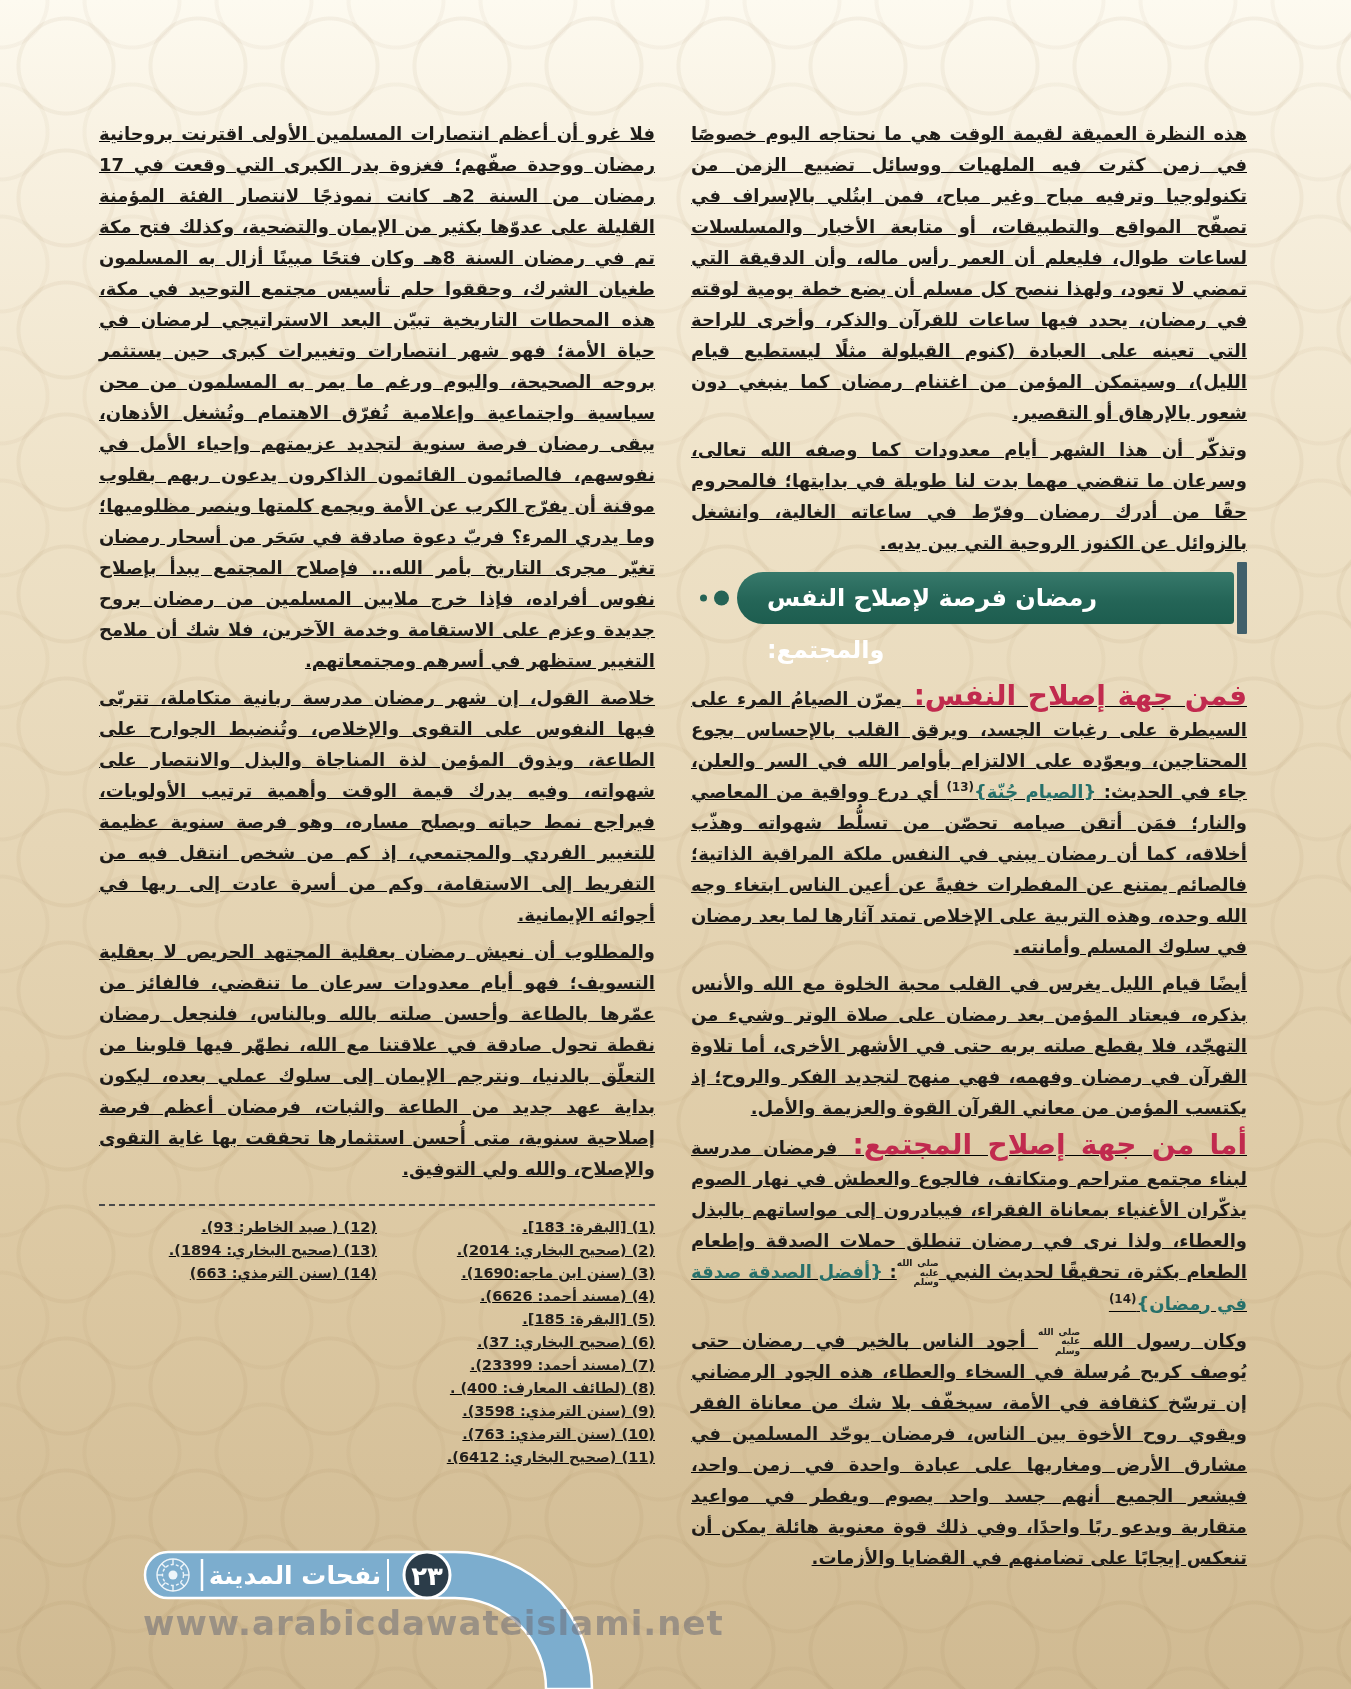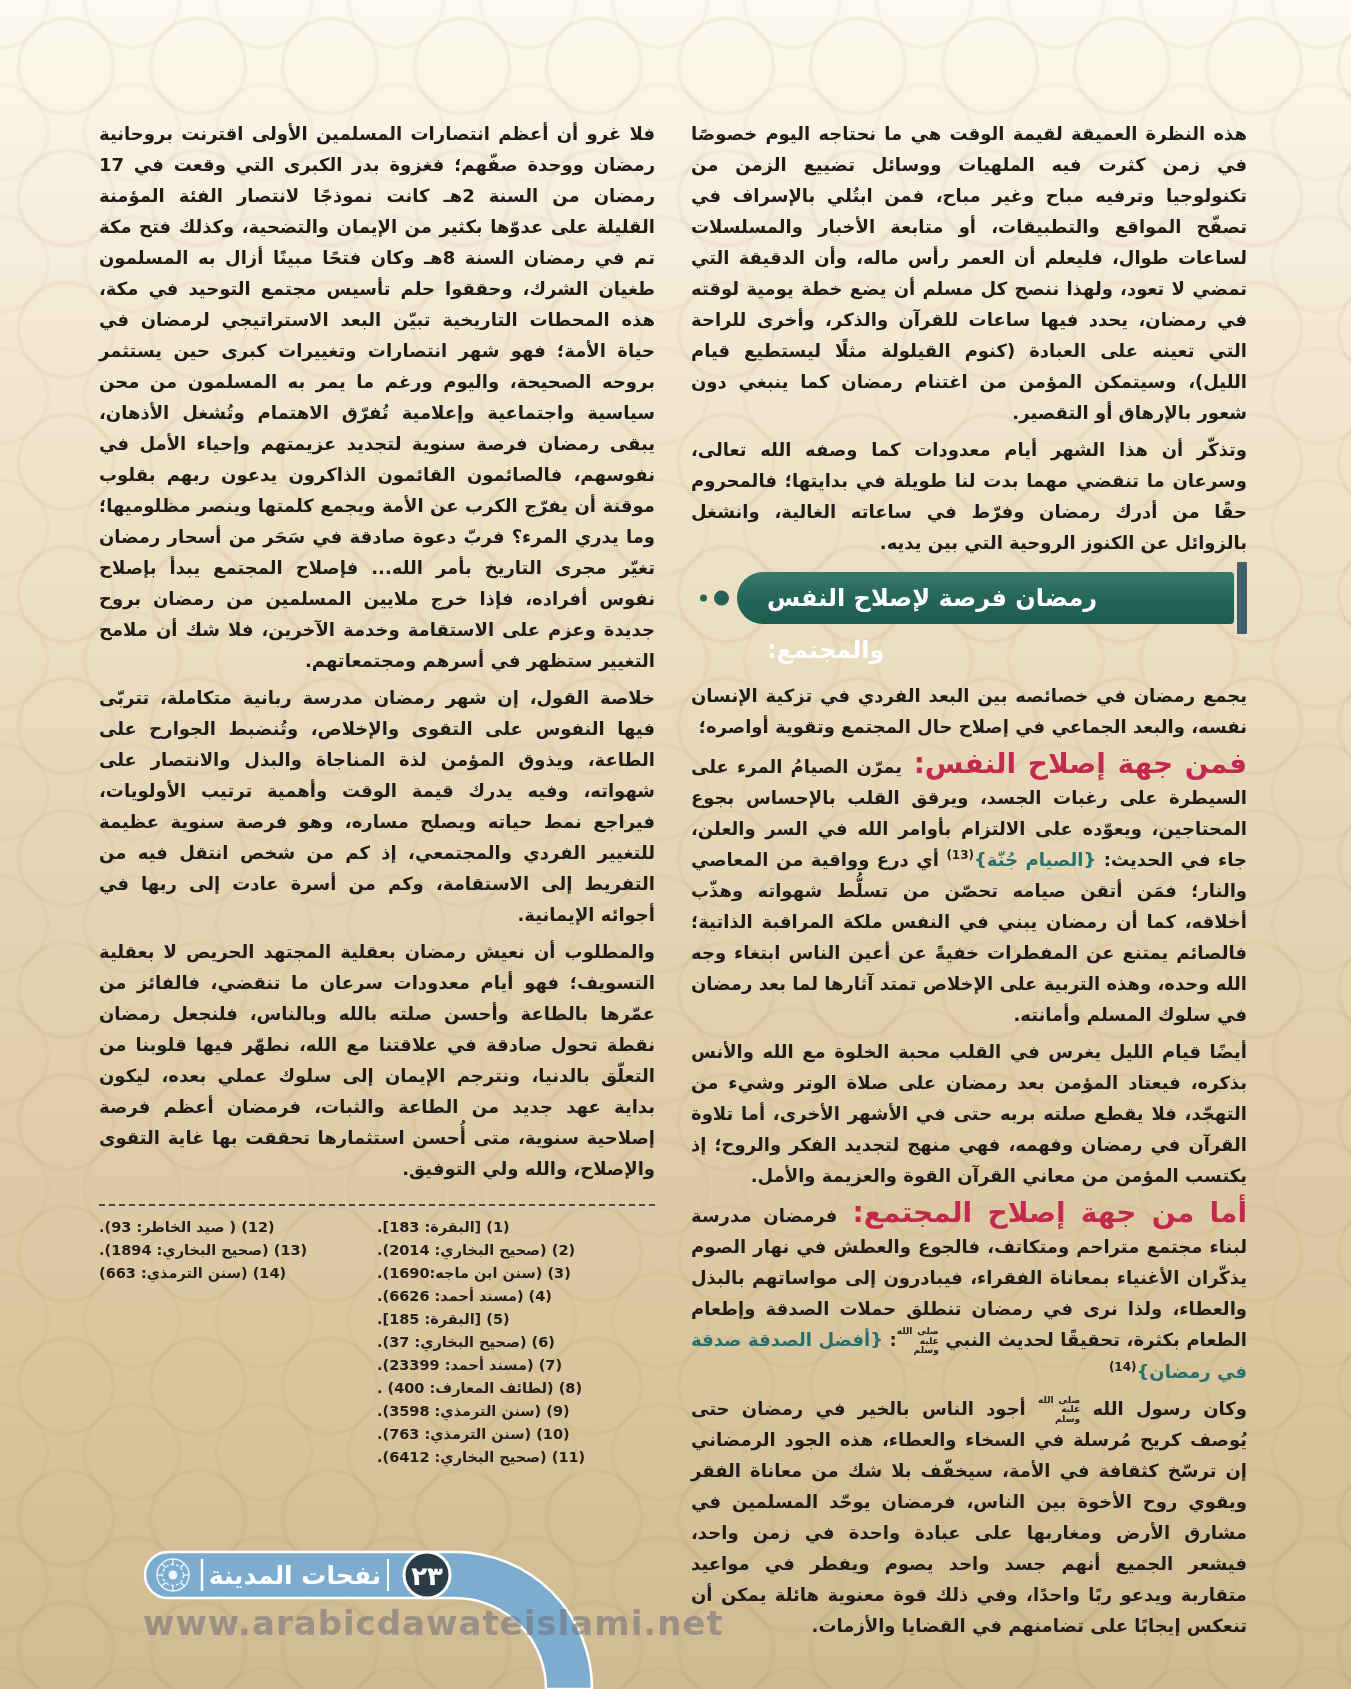--- a/index.html
+++ b/index.html
@@ -8,21 +8,21 @@
         background:linear-gradient(180deg,#fdfaf0 0%,#f8f1e1 9%,#efe3c9 28%,#e6d6b6 50%,#dcc8a2 75%,#d0ba92 100%);}
   
   .page::after{content:"";position:absolute;inset:0;z-index:0;pointer-events:none;
         background-image:
           radial-gradient(circle, rgba(146,112,66,0) 45px, rgba(146,112,66,0.07) 46px, rgba(146,112,66,0.07) 49px, rgba(146,112,66,0) 50px),
           radial-gradient(circle, rgba(146,112,66,0) 45px, rgba(146,112,66,0.05) 46px, rgba(146,112,66,0.05) 49px, rgba(146,112,66,0) 50px);
         background-size:132px 132px,132px 132px;
         background-position:0 0,66px 66px;}
   .content{position:absolute;top:118px;right:104px;width:1148px;z-index:1;
         display:flex;gap:36px;direction:rtl;}
-  .col{width:556px;}
+  .col{width:556px;text-decoration:underline;}
   .para{margin:0 0 6px 0;font-size:18px;line-height:31px;font-weight:700;color:#201d19;
         text-align:justify;}
   
   .run-red{color:#c12a4e;font-size:28px;}
   .run-quote{color:#27706a;}
   sup.run-sup{font-size:12px;line-height:0;font-weight:700;}
   .run-saw{display:inline-block;width:42px;font-size:9px;line-height:9.5px;
         vertical-align:-7px;font-weight:700;color:#23201c;}
   
   .banner-wrap{text-align:left;margin:14px 0 18px 0;position:relative;}
@@ -33,21 +33,21 @@
         border-radius:27px 4px 4px 27px;}
   .banner .bar{position:absolute;right:-13px;top:-10px;bottom:-10px;width:10px;
         background:#41606b;border-radius:1px;}
   .banner .dots{position:absolute;left:-23px;top:50%;transform:translateY(-50%);
         width:15px;height:15px;border-radius:50%;background:#256355;
         box-shadow:-18px 0 0 -4px #256355;}
   
   .footnotes{margin-top:20px;padding-top:10px;border-top:2px dashed #4b4b4b;
         display:flex;direction:rtl;}
   .fn-col{width:50%;}
-  .footnote{font-size:14.5px;line-height:23px;font-weight:700;color:#23201c;text-align:left;}
+  .footnote{font-size:14.5px;line-height:23px;font-weight:700;color:#23201c;text-align:right;}
   
   .ribbon-svg{position:absolute;left:130px;top:1535px;z-index:2;}
   .watermark{position:absolute;left:143px;top:1603px;z-index:3;direction:ltr;
         font-size:34px;letter-spacing:1px;color:#6e6e78;opacity:.55;font-weight:700;}
 </style>
 </head>
 <body>
 
 <div class="page">
 
@@ -58,21 +58,20 @@
       <p class="para">وتذكّر أن هذا الشهر أيام معدودات كما وصفه الله تعالى، وسرعان ما تنقضي مهما بدت لنا طويلة في بدايتها؛ فالمحروم حقًا من أدرك رمضان وفرّط في ساعاته الغالية، وانشغل بالزوائل عن الكنوز الروحية التي بين يديه.</p>
 
       <div class="banner-wrap">
         <div class="banner">
           <span class="dots"></span>
           <span class="banner-text">رمضان فرصة لإصلاح النفس والمجتمع:</span>
           <span class="bar"></span>
         </div>
       </div>
 
-      <p class="para">يجمع رمضان في خصائصه بين البعد الفردي في تزكية الإنسان نفسه، والبعد الجماعي في إصلاح حال المجتمع وتقوية أواصره؛</p>
       <p class="para"><span class="run-red">فمن جهة إصلاح النفس: </span>يمرّن الصيامُ المرء على السيطرة على رغبات الجسد، ويرقق القلب بالإحساس بجوع المحتاجين، ويعوّده على الالتزام بأوامر الله في السر والعلن، جاء في الحديث: <span class="run-quote">{الصيام جُنّة}</span><sup class="run-sup" dir="ltr">(13)</sup> أي درع وواقية من المعاصي والنار؛ فمَن أتقن صيامه تحصّن من تسلُّط شهواته وهذّب أخلاقه، كما أن رمضان يبني في النفس ملكة المراقبة الذاتية؛ فالصائم يمتنع عن المفطرات خفيةً عن أعين الناس ابتغاء وجه الله وحده، وهذه التربية على الإخلاص تمتد آثارها لما بعد رمضان في سلوك المسلم وأمانته.</p>
       <p class="para">أيضًا قيام الليل يغرس في القلب محبة الخلوة مع الله والأنس بذكره، فيعتاد المؤمن بعد رمضان على صلاة الوتر وشيء من التهجّد، فلا يقطع صلته بربه حتى في الأشهر الأخرى، أما تلاوة القرآن في رمضان وفهمه، فهي منهج لتجديد الفكر والروح؛ إذ يكتسب المؤمن من معاني القرآن القوة والعزيمة والأمل.</p>
       <p class="para"><span class="run-red">أما من جهة إصلاح المجتمع: </span>فرمضان مدرسة لبناء مجتمع متراحم ومتكاتف، فالجوع والعطش في نهار الصوم يذكّران الأغنياء بمعاناة الفقراء، فيبادرون إلى مواساتهم بالبذل والعطاء، ولذا نرى في رمضان تنطلق حملات الصدقة وإطعام الطعام بكثرة، تحقيقًا لحديث النبي <span class="run-saw">صلى الله عليه وسلم</span>: <span class="run-quote">{أفضل الصدقة صدقة في رمضان}</span><sup class="run-sup" dir="ltr">(14)</sup></p>
       <p class="para">وكان رسول الله <span class="run-saw">صلى الله عليه وسلم</span> أجود الناس بالخير في رمضان حتى يُوصف كريح مُرسلة في السخاء والعطاء، هذه الجود الرمضاني إن ترسّخ كثقافة في الأمة، سيخفّف بلا شك من معاناة الفقر ويقوي روح الأخوة بين الناس، فرمضان يوحّد المسلمين في مشارق الأرض ومغاربها على عبادة واحدة في زمن واحد، فيشعر الجميع أنهم جسد واحد يصوم ويفطر في مواعيد متقاربة ويدعو ربًا واحدًا، وفي ذلك قوة معنوية هائلة يمكن أن تنعكس إيجابًا على تضامنهم في القضايا والأزمات.</p>
     </section>
 
     <section class="col">
       <p class="para">فلا غرو أن أعظم انتصارات المسلمين الأولى اقترنت بروحانية رمضان ووحدة صفّهم؛ فغزوة بدر الكبرى التي وقعت في 17 رمضان من السنة 2هـ كانت نموذجًا لانتصار الفئة المؤمنة القليلة على عدوّها بكثير من الإيمان والتضحية، وكذلك فتح مكة تم في رمضان السنة 8هـ وكان فتحًا مبينًا أزال به المسلمون طغيان الشرك، وحققوا حلم تأسيس مجتمع التوحيد في مكة، هذه المحطات التاريخية تبيّن البعد الاستراتيجي لرمضان في حياة الأمة؛ فهو شهر انتصارات وتغييرات كبرى حين يستثمر بروحه الصحيحة، واليوم ورغم ما يمر به المسلمون من محن سياسية واجتماعية وإعلامية تُفرّق الاهتمام وتُشغل الأذهان، يبقى رمضان فرصة سنوية لتجديد عزيمتهم وإحياء الأمل في نفوسهم، فالصائمون القائمون الذاكرون يدعون ربهم بقلوب موقنة أن يفرّج الكرب عن الأمة ويجمع كلمتها وينصر مظلوميها؛ وما يدري المرء؟ فربّ دعوة صادقة في سَحَر من أسحار رمضان تغيّر مجرى التاريخ بأمر الله... فإصلاح المجتمع يبدأ بإصلاح نفوس أفراده، فإذا خرج ملايين المسلمين من رمضان بروح جديدة وعزم على الاستقامة وخدمة الآخرين، فلا شك أن ملامح التغيير ستظهر في أسرهم ومجتمعاتهم.</p>
 
 

